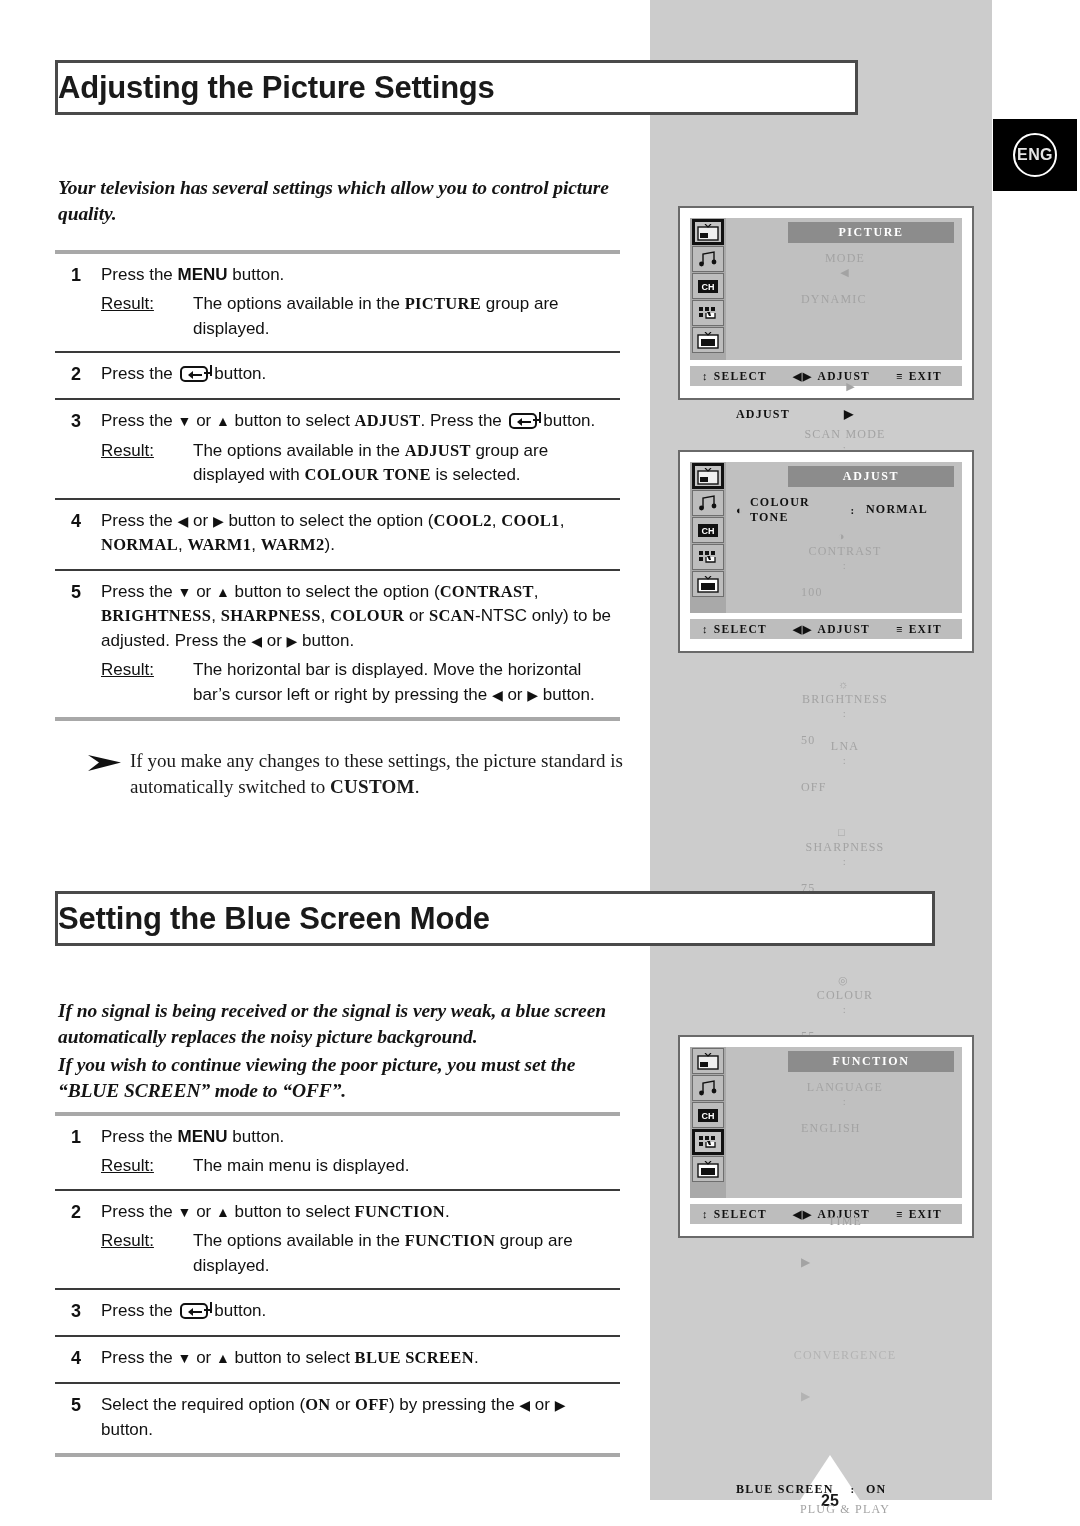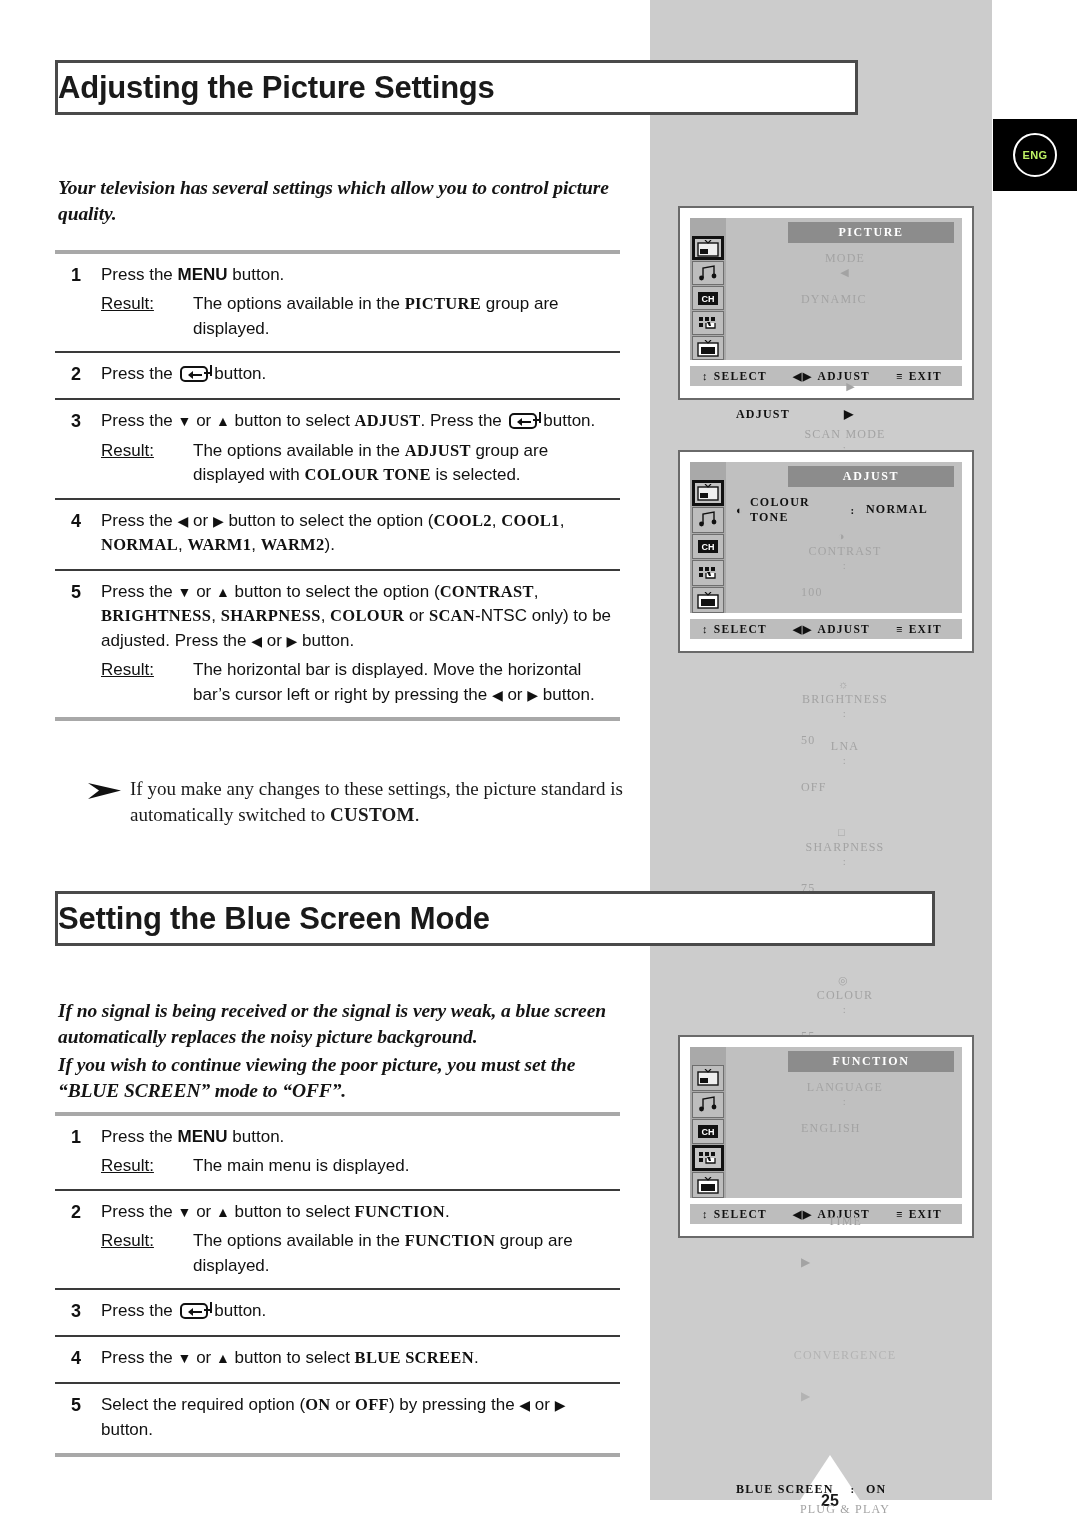--- a/index.html
+++ b/index.html
@@ -20,23 +20,23 @@
   }
   .eng-badge {
     position: absolute;
     left: 993px; top: 119px; width: 84px; height: 72px;
     background: #000000;
     display: flex; align-items: center; justify-content: center;
   }
   .eng-circle {
     width: 44px; height: 44px; border-radius: 50%;
     border: 2.5px solid #ffffff;
-    color: #bef264;
+    color: #e5e5e5;
     display: flex; align-items: center; justify-content: center;
-    font-size: 11px; font-weight: bold; letter-spacing: .4px;
+    font-size: 16px; font-weight: bold; letter-spacing: .4px;
     font-family: "Liberation Sans", sans-serif;
   }
 
   
   .page-tri {
     position: absolute;
     left: 789px; top: 1455px;
     width: 0; height: 0;
     border-left: 41px solid transparent;
     border-right: 41px solid transparent;
@@ -157,21 +157,21 @@
     position: absolute;
     right: -6px; top: 4px;
     width: 8px; height: 2px; background: #111;
   }
 
   .arrow { font-size: 14px; }
 
   
   .note {
     position: absolute;
-    left: 88px; top: 776px; width: 540px;
+    left: 88px; top: 748px; width: 540px;
     display: flex;
     font-family: "Liberation Serif", serif;
     font-size: 19px;
     color: #1a1a1a;
     line-height: 1.36;
   }
   .note-arrow {
     flex: 0 0 42px;
     padding-top: 6px;
   }
@@ -189,21 +189,21 @@
   #osd-adjust   { left: 678px; top: 450px;  width: 296px; height: 203px; }
   #osd-function { left: 678px; top: 1035px; width: 296px; height: 203px; }
 
   .osd-body { display: flex; height: calc(100% - 28px); }
 
   .osd-rail {
     width: 36px; flex: 0 0 36px;
     background: #a9a9a9;
     display: flex; flex-direction: column;
     align-items: center; justify-content: flex-start;
-    padding-top: 18px;
+    padding-top: 1px;
     gap: 1px;
   }
   .rail-icon {
     width: 32px; height: 26px;
     background: #bdbdbd;
     border: 1px solid #6e6e6e;
     display: flex; align-items: center; justify-content: center;
   }
   .rail-icon.active { border: 3px solid #111111; background: #c4c4c4; }
   .rail-icon svg { display: block; }

